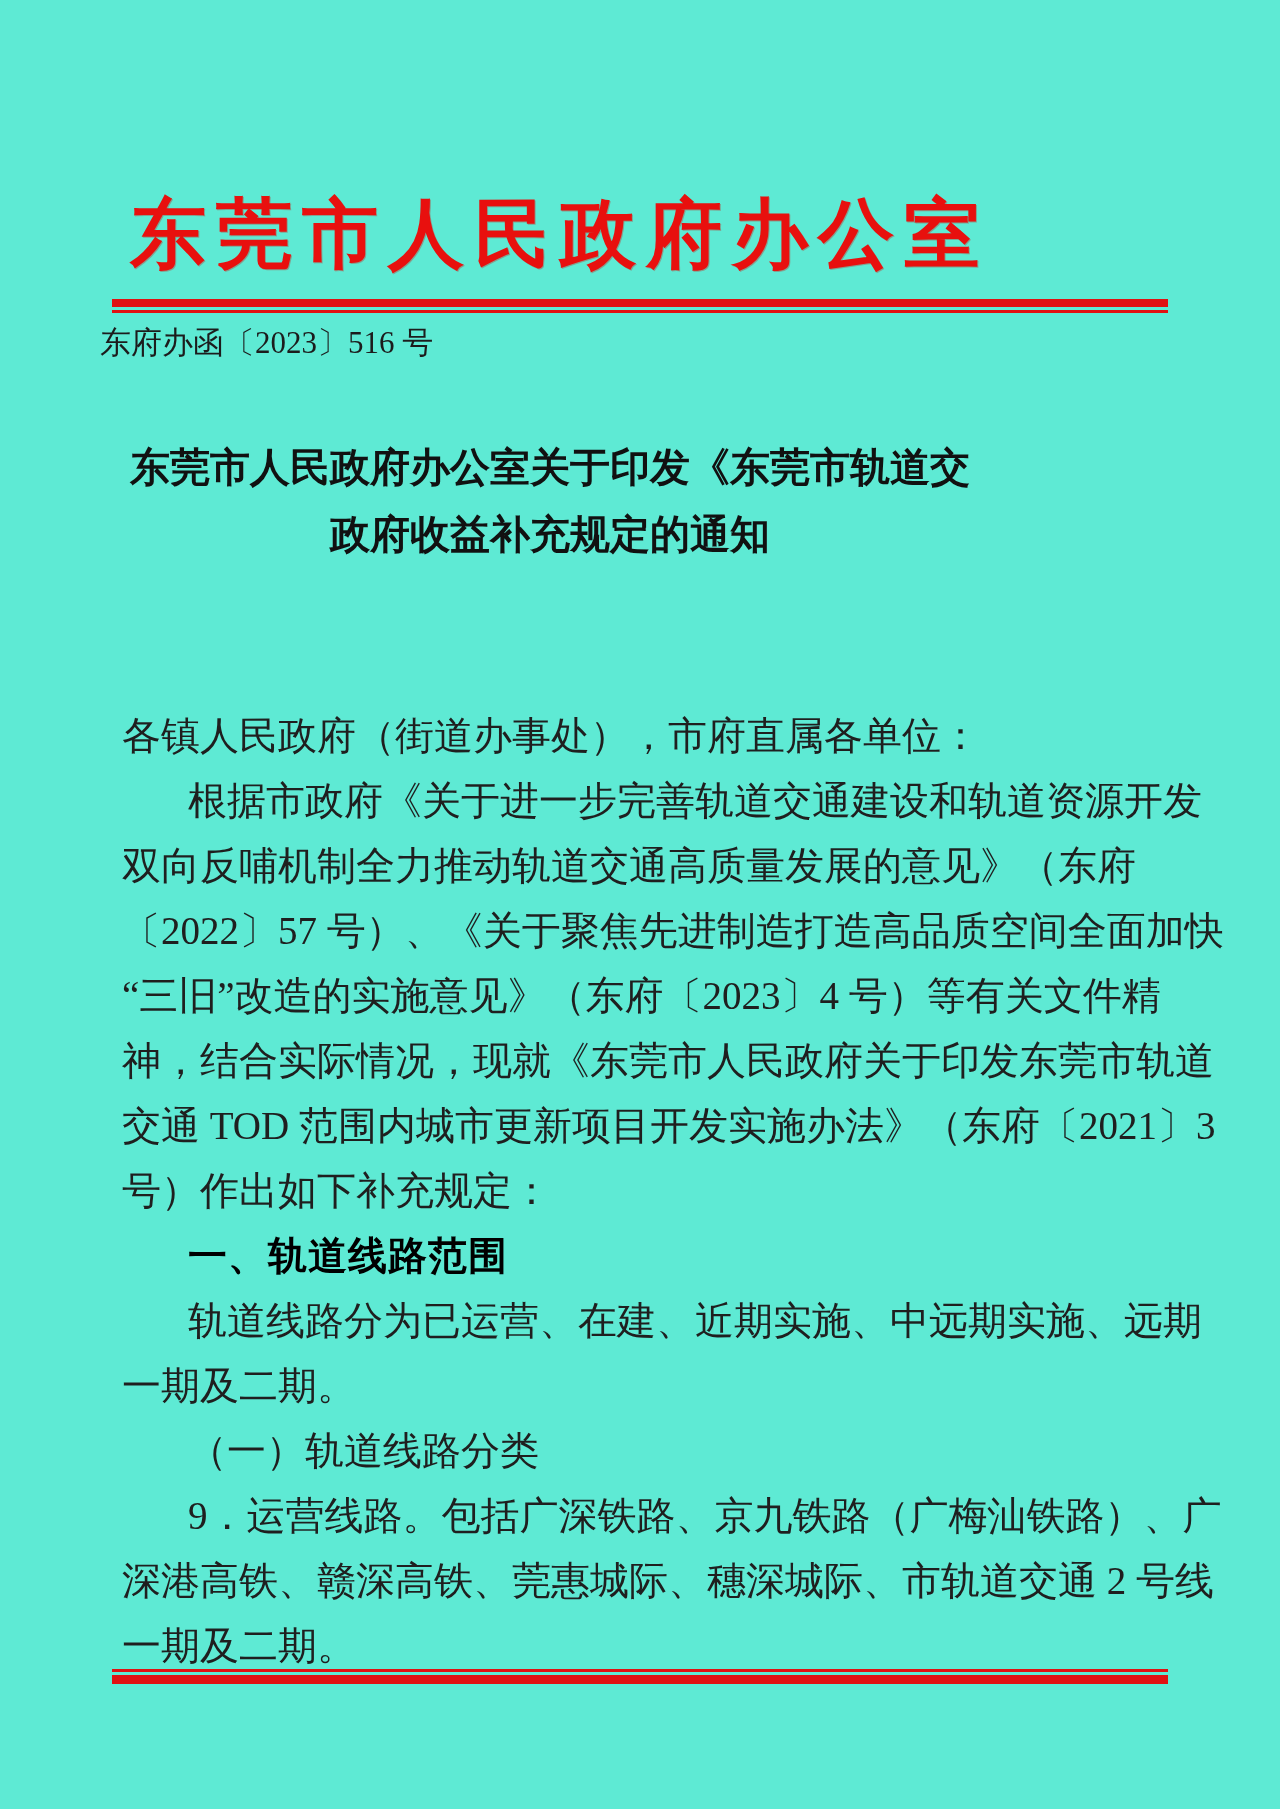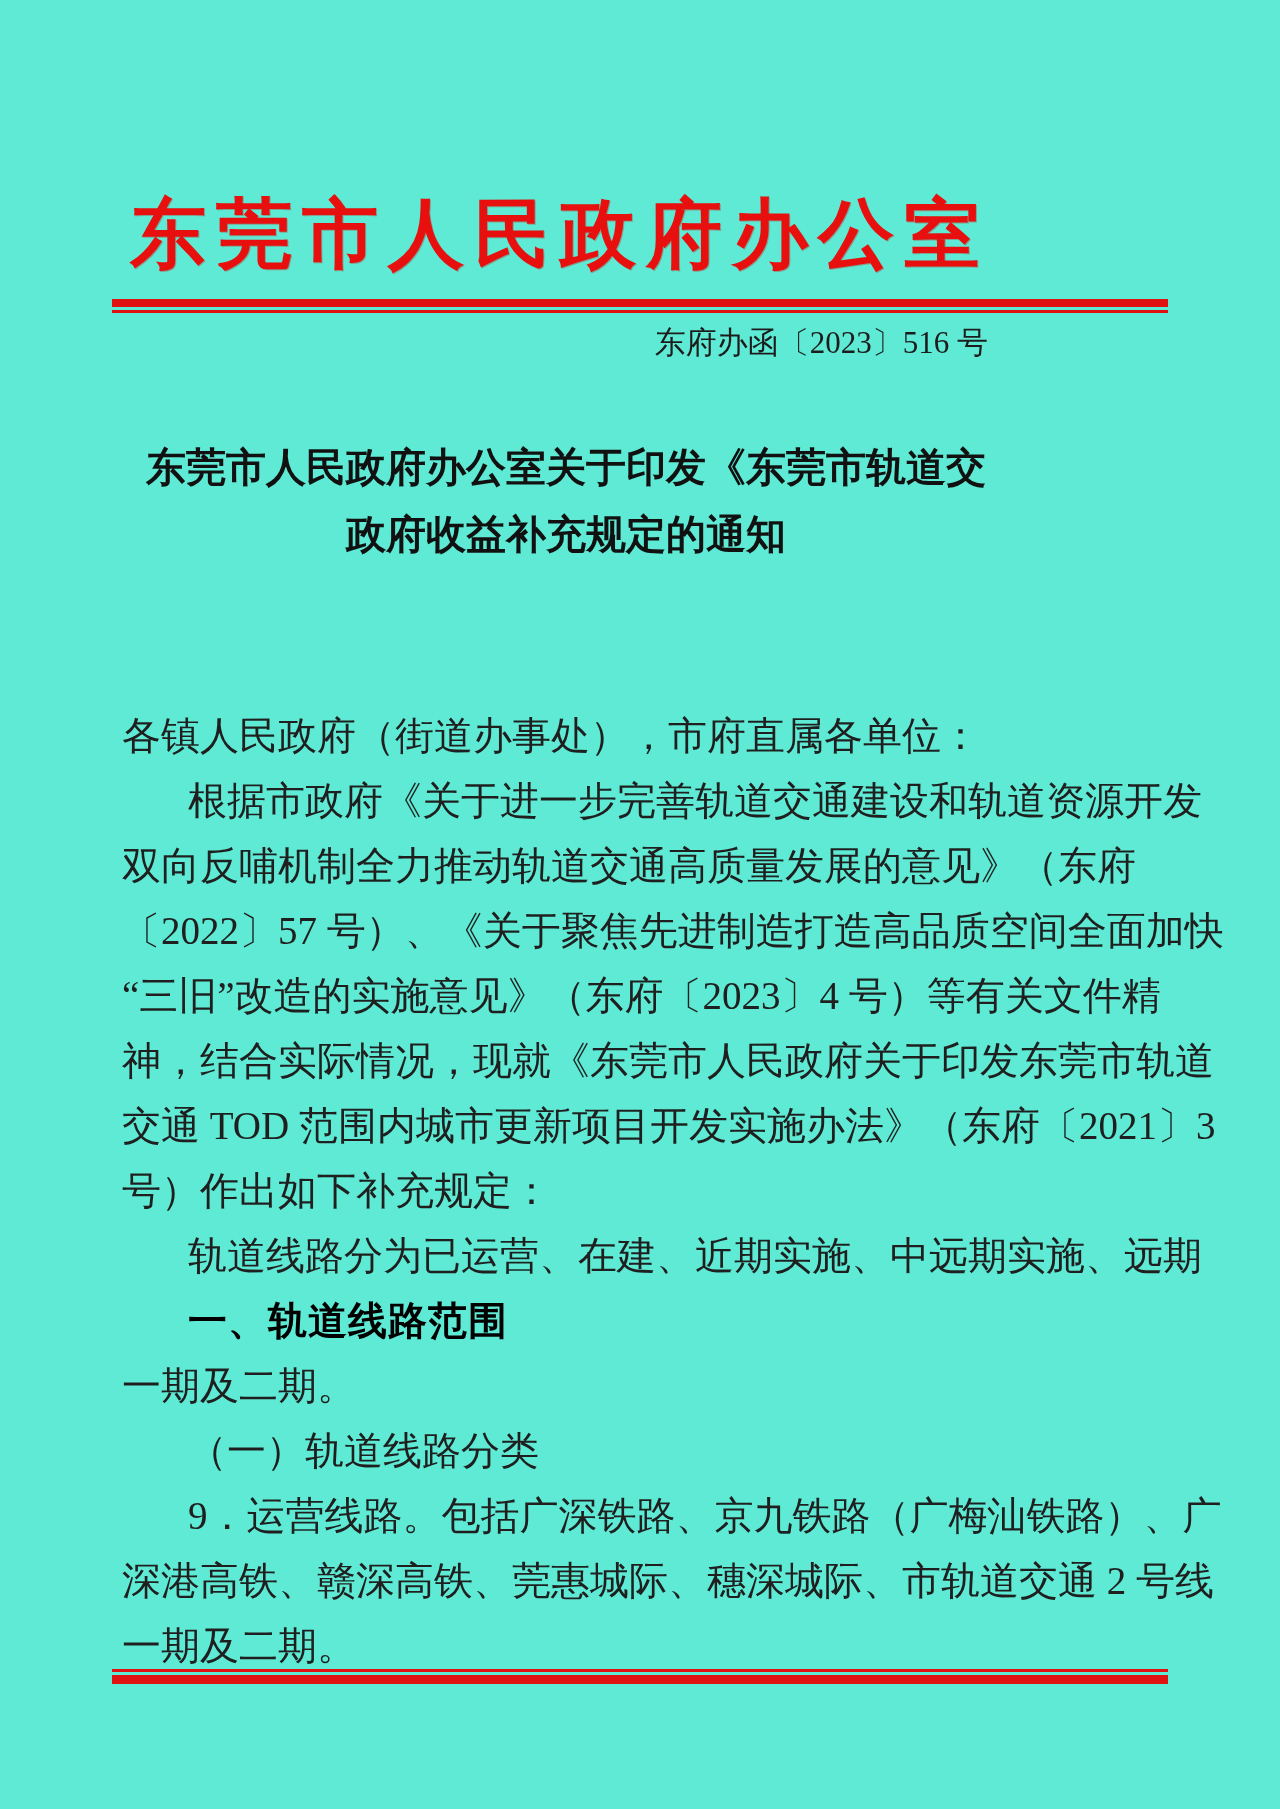--- a/index.html
+++ b/index.html
@@ -33,29 +33,29 @@
   .rule-top .bar-gap   { height:3px; }
   .rule-top .bar-thin  { height:3px; background:#e01212; }
   .rule-bottom { top:1669px; }
   .rule-bottom .bar-thin  { height:3px; background:#e01212; }
   .rule-bottom .bar-gap   { height:3px; }
   .rule-bottom .bar-thick { height:9px; background:#e01212; }
   
   .doc-number {
     position:absolute;
     top:324px; left:100px; width:888px;
-    text-align:right;
+    text-align:left;
     font-size:31px;
     line-height:1.2;
     color:#1c1c1c;
   }
   
   .doc-title {
     position:absolute;
-    top:434px; left:116px; width:900px;
+    top:434px; left:100px; width:900px;
     margin:0;
     text-align:center;
     font-size:40px;
     font-weight:bold;
     color:#111;
   }
   .doc-title .title-line { line-height:67px; white-space:nowrap; }
   
   .body-text {
     position:absolute;
@@ -95,22 +95,22 @@
 
   <div class="body-text">
     <p class="line">各镇人民政府（街道办事处），市府直属各单位：</p>
     <p class="line indent">根据市政府《关于进一步完善轨道交通建设和轨道资源开发</p>
     <p class="line">双向反哺机制全力推动轨道交通高质量发展的意见》（东府</p>
     <p class="line">〔2022〕57 号）、《关于聚焦先进制造打造高品质空间全面加快</p>
     <p class="line">“三旧”改造的实施意见》（东府〔2023〕4 号）等有关文件精</p>
     <p class="line">神，结合实际情况，现就《东莞市人民政府关于印发东莞市轨道</p>
     <p class="line">交通 TOD 范围内城市更新项目开发实施办法》（东府〔2021〕3</p>
     <p class="line">号）作出如下补充规定：</p>
+    <p class="line indent heading">一、轨道线路范围</p>
     <p class="line indent">轨道线路分为已运营、在建、近期实施、中远期实施、远期</p>
-    <p class="line indent heading">一、轨道线路范围</p>
     <p class="line">一期及二期。</p>
     <p class="line indent">（一）轨道线路分类</p>
     <p class="line indent">9．运营线路。包括广深铁路、京九铁路（广梅汕铁路）、广</p>
     <p class="line">深港高铁、赣深高铁、莞惠城际、穗深城际、市轨道交通 2 号线</p>
     <p class="line">一期及二期。</p>
   </div>
 
   <div class="rule rule-bottom">
     <div class="bar-thin"></div>
     <div class="bar-gap"></div>

